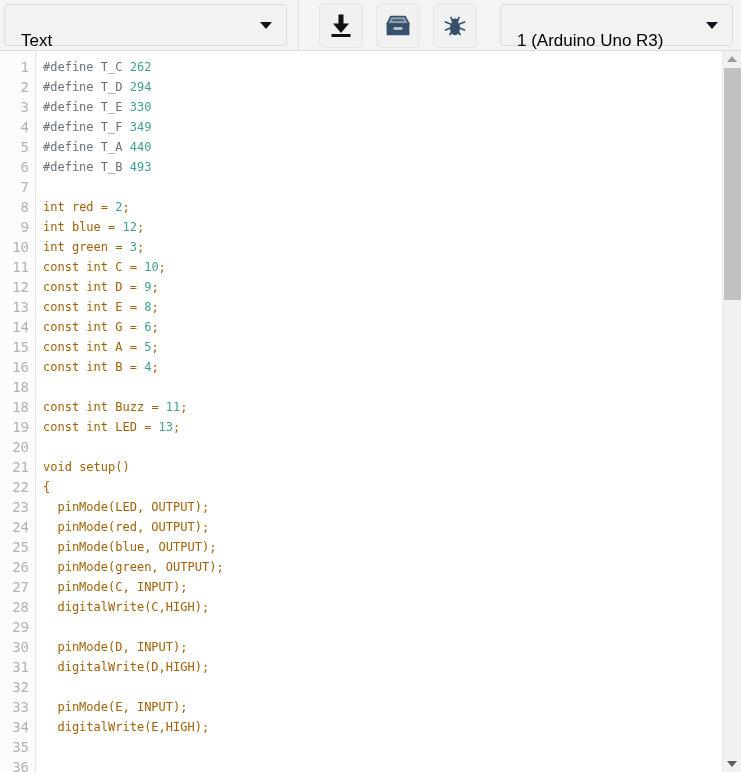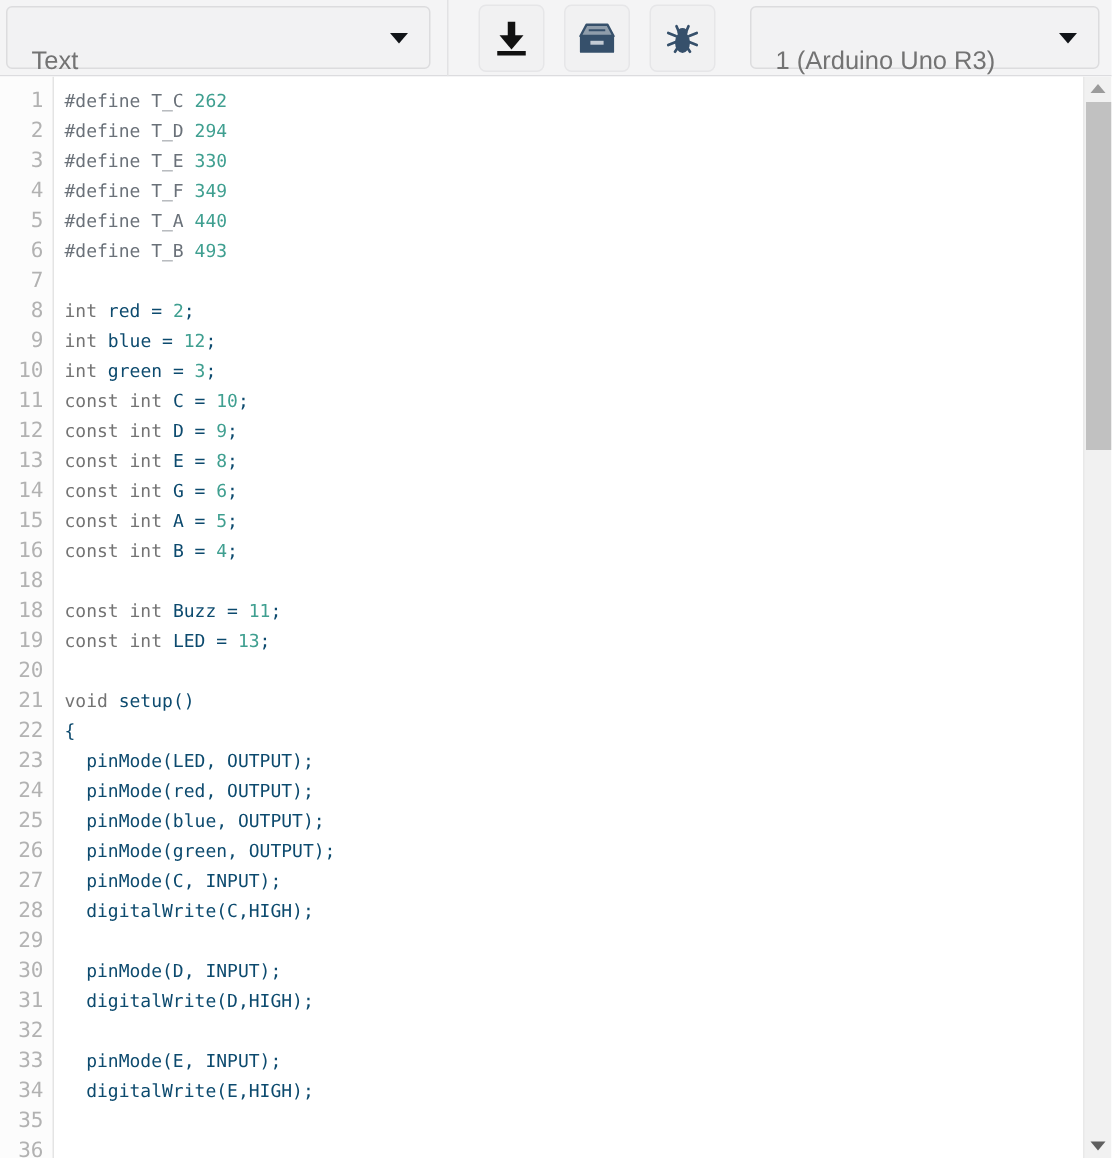--- a/index.html
+++ b/index.html
@@ -33,21 +33,21 @@
     border: 1px solid #dcdcde;
     border-radius: 4px;
     display: flex;
     align-items: center;
     justify-content: space-between;
     padding: 0 14px 0 16px;
     cursor: default;
   }
   .tb-select .sel-label {
     font-size: 17px;
-    color: #737373;
+    color: #000000;
     white-space: nowrap;
     margin-top: 32px;
   }
   .caret {
     width: 0;
     height: 0;
     border-left: 6px solid transparent;
     border-right: 6px solid transparent;
     border-top: 7px solid #111418;
     margin-left: 18px;
@@ -140,23 +140,23 @@
   .cline {
     height: 20px;
     line-height: 20px;
     padding-left: 6px;
     font-family: "DejaVu Sans Mono", monospace;
     font-size: 12px;
     white-space: pre;
     color: #353535;
   }
   .tok-pre  { color: #6a7179; }
-  .tok-kw   { color: #737373; text-align: right; }
+  .tok-kw   { color: #a16207; text-align: right; }
   .tok-num  { color: #3f9f90; }
-  .tok-txt  { color: #0c4a6e; }
+  .tok-txt  { color: #a16207; }
 
   
   #scrollbar {
     position: absolute;
     right: 0;
     top: 0;
     width: 19px;
     height: 721px;
     background: #f1f1f1;
     border-left: 1px solid #e9e9e9;

